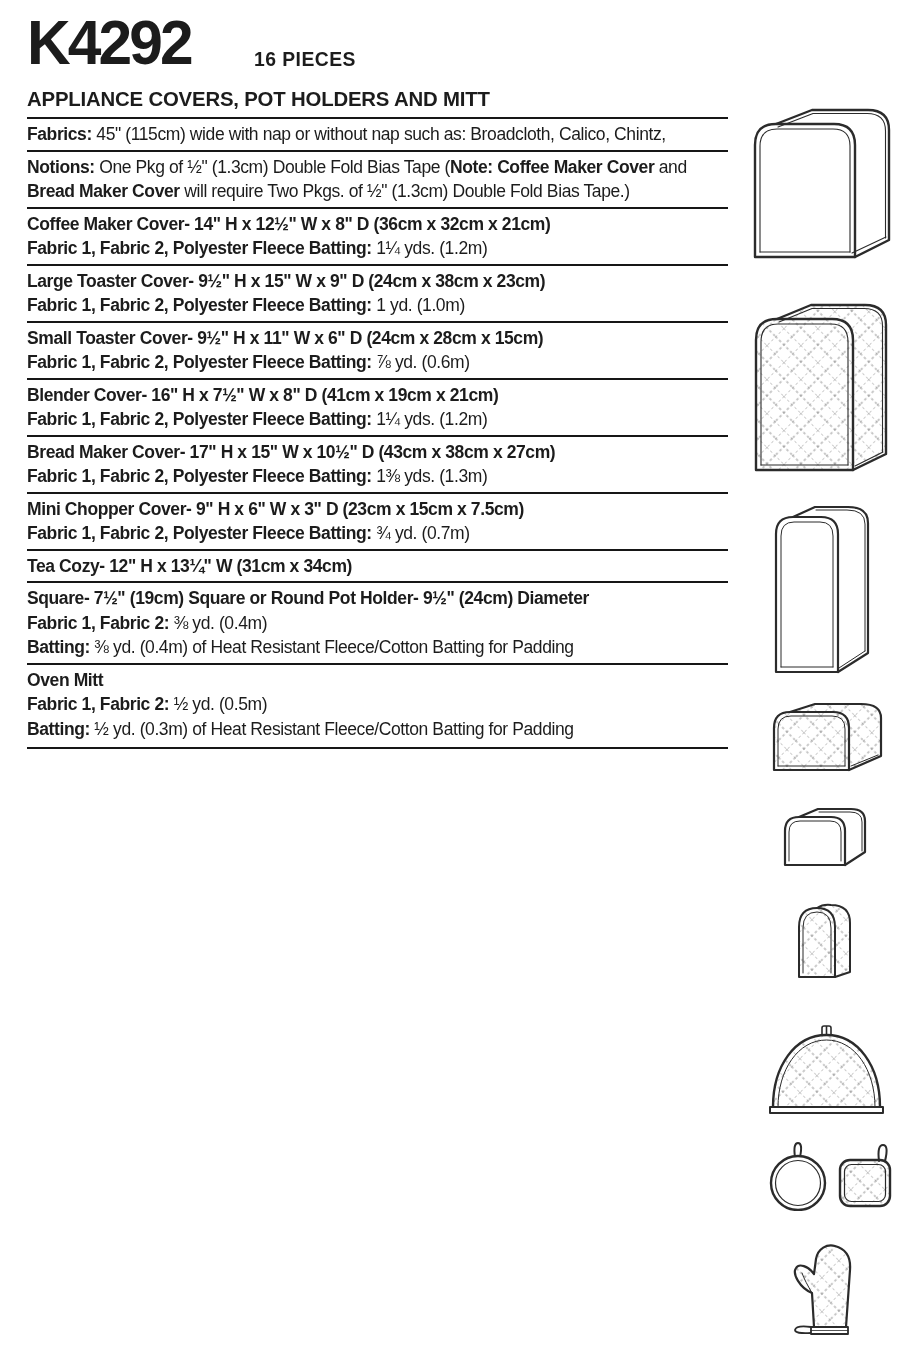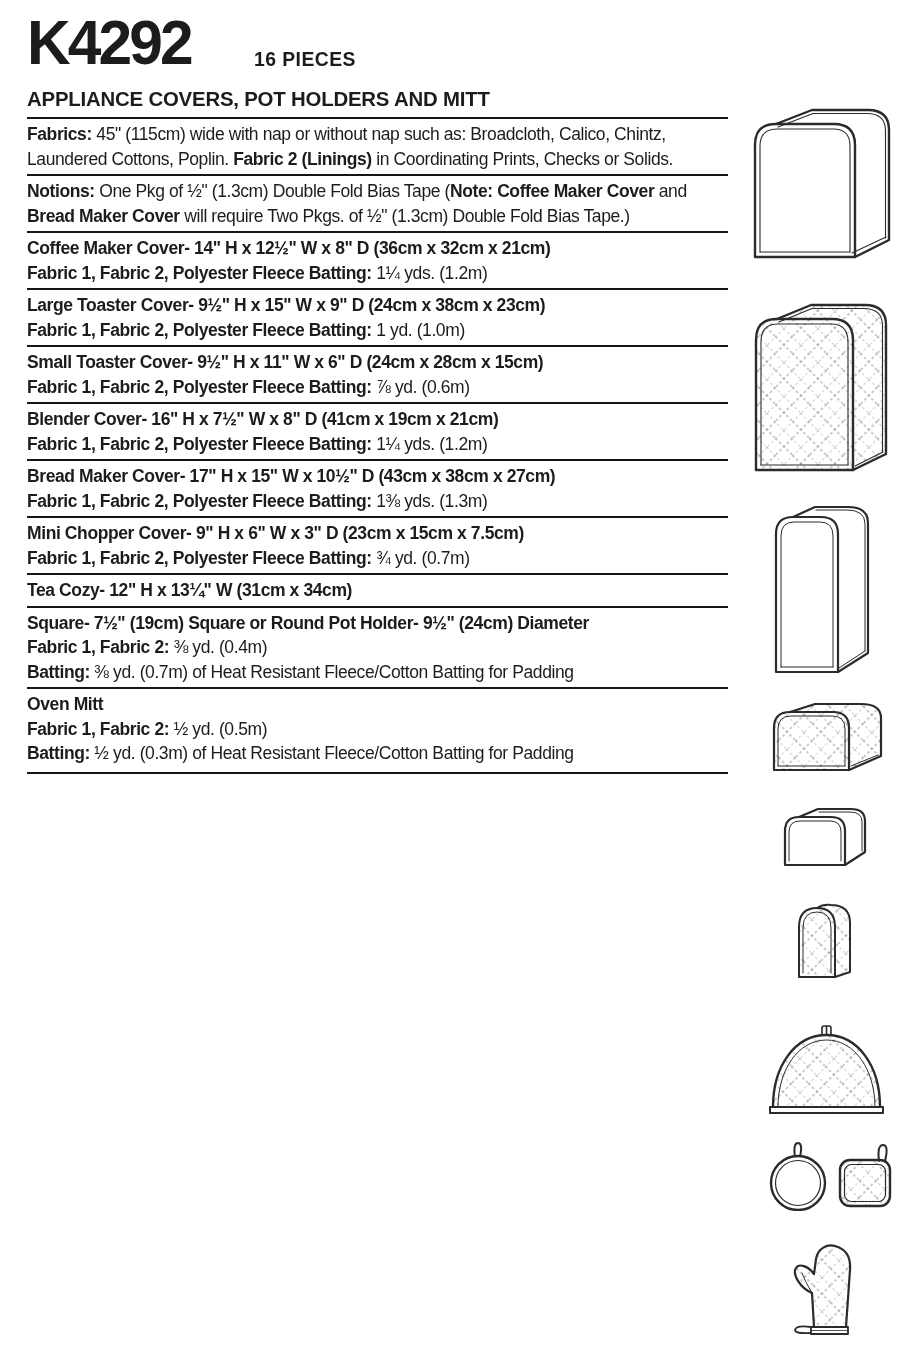--- a/index.html
+++ b/index.html
@@ -43,21 +43,20 @@
 
 <div class="left-col">
   <div class="title-row">
     <div class="brand">K4292</div>
     <div class="pieces">16 PIECES</div>
   </div>
   <div class="main-heading">APPLIANCE COVERS, POT HOLDERS AND MITT</div>
   <div class="blocks" id="blocks">
       <section class="block">
         <div class="line"><span class="b">Fabrics: </span><span>45" (115cm) wide with nap or without nap such as: Broadcloth, Calico, Chintz,</span></div>
-        <div class="line"><span>Laundered Cottons, Poplin. </span><span class="b">Fabric 2 (Linings)</span><span> in Coordinating Prints, Checks or Solids.</span></div>
       </section>
       <section class="block">
         <div class="line"><span class="b">Notions: </span><span>One Pkg of ½" (1.3cm) Double Fold Bias Tape (</span><span class="b">Note: Coffee Maker Cover</span><span> and</span></div>
         <div class="line"><span class="b">Bread Maker Cover</span><span> will require Two Pkgs. of ½" (1.3cm) Double Fold Bias Tape.)</span></div>
       </section>
       <section class="block">
         <div class="line"><span class="b">Coffee Maker Cover- 14" H x 12½" W x 8" D (36cm x 32cm x 21cm)</span></div>
         <div class="line"><span class="b">Fabric 1, Fabric 2, Polyester Fleece Batting:</span><span> 1¼ yds. (1.2m)</span></div>
       </section>
       <section class="block">
@@ -79,21 +78,21 @@
       <section class="block">
         <div class="line"><span class="b">Mini Chopper Cover- 9" H x 6" W x 3" D (23cm x 15cm x 7.5cm)</span></div>
         <div class="line"><span class="b">Fabric 1, Fabric 2, Polyester Fleece Batting:</span><span> ¾ yd. (0.7m)</span></div>
       </section>
       <section class="block">
         <div class="line"><span class="b">Tea Cozy- 12" H x 13¼" W (31cm x 34cm)</span></div>
       </section>
       <section class="block">
         <div class="line"><span class="b">Square- 7½" (19cm) Square or Round Pot Holder- 9½" (24cm) Diameter</span></div>
         <div class="line"><span class="b">Fabric 1, Fabric 2:</span><span> ⅜ yd. (0.4m)</span></div>
-        <div class="line"><span class="b">Batting:</span><span> ⅜ yd. (0.7m) of Heat Resistant Fleece/Cotton Batting for Padding</span></div>
+        <div class="line"><span class="b">Batting:</span><span> ⅜ yd. (0.4m) of Heat Resistant Fleece/Cotton Batting for Padding</span></div>
       </section>
       <section class="block">
         <div class="line"><span class="b">Oven Mitt</span></div>
         <div class="line"><span class="b">Fabric 1, Fabric 2:</span><span> ½ yd. (0.5m)</span></div>
         <div class="line"><span class="b">Batting:</span><span> ½ yd. (0.3m) of Heat Resistant Fleece/Cotton Batting for Padding</span></div>
       </section>
     </div>
 </div>
 
 <div class="figures">

